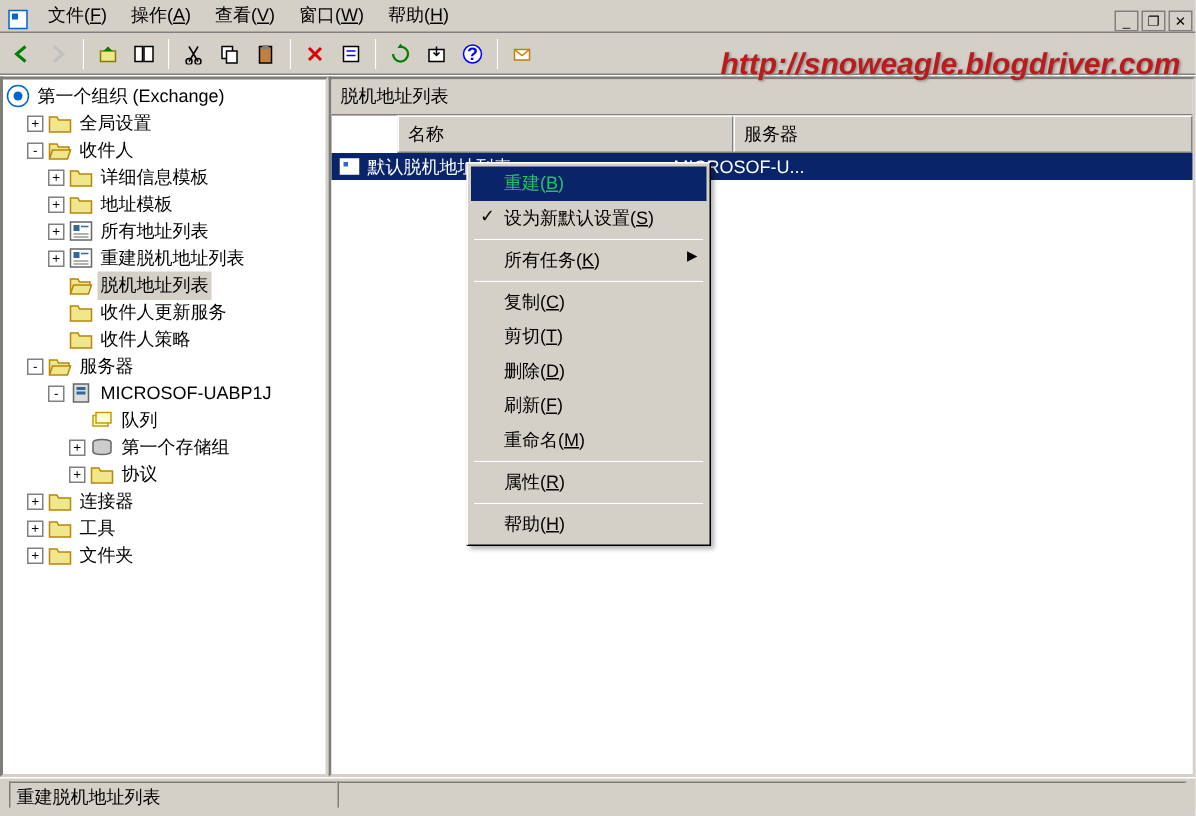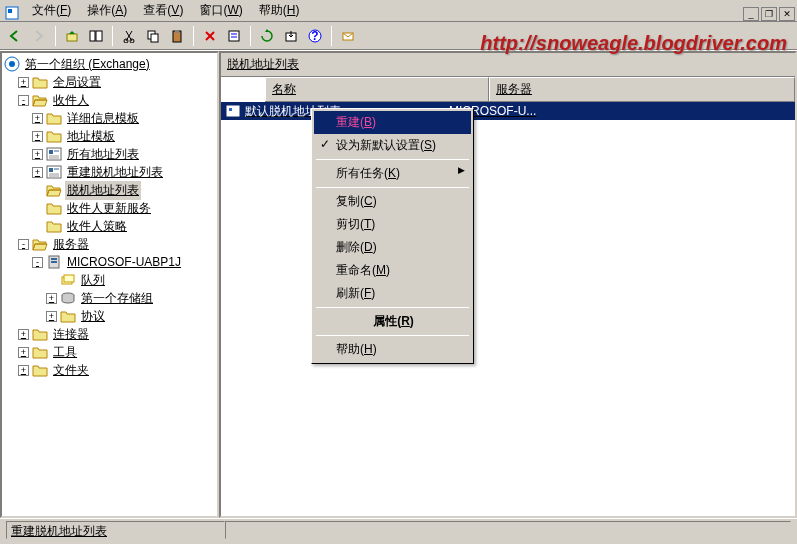--- a/index.html
+++ b/index.html
@@ -9,21 +9,21 @@
 .menubar .app-icon { width: 16px; height: 16px; margin: 0 4px 0 2px; display: inline-flex; align-items: center; justify-content: center; }
 .menubar .menu-item { padding: 2px 8px; cursor: default; }
 .menubar .accel { text-decoration: underline; }
 .minmax { margin-left: auto; display: flex; }
 .minmax .btn { width: 16px; height: 14px; border: 1px solid #808080; background: #d4d0c8; margin-left: 2px; display: flex; align-items: center; justify-content: center; font-size: 9px; }
 
 .toolbar { height: 28px; background: #d4d0c8; border-bottom: 1px solid #808080; display: flex; align-items: center; padding: 2px 4px; gap: 2px; }
 .toolbar .sep { width: 1px; height: 20px; background: #808080; margin: 0 3px; border-right: 1px solid #fff; }
 .tool-btn { width: 22px; height: 22px; display: flex; align-items: center; justify-content: center; border: 1px solid transparent; cursor: default; }
 
-.main { display: flex; height: 468px; border-top: 1px solid #fff; text-decoration: underline; }
+.main { display: flex; height: 468px; border-top: 1px solid #fff; }
 .tree-panel { width: 219px; background: #fff; border: 2px inset #d4d0c8; overflow: auto; }
 .tree { padding: 2px; }
 .tree-node { display: flex; align-items: center; height: 18px; white-space: nowrap; cursor: default; }
 .expander { width: 11px; height: 11px; border: 1px solid #808080; margin-right: 3px; display: inline-flex; align-items: center; justify-content: center; font-size: 9px; line-height: 1; background: #fff; flex-shrink: 0; }
 .spacer { width: 14px; flex-shrink: 0; }
 .node-icon { width: 16px; height: 16px; margin-right: 3px; flex-shrink: 0; display: inline-flex; align-items: center; justify-content: center; }
 .tree-label { padding: 1px 2px; }
 .tree-label.selected { background: #d4d0c8; }
 
 .content-panel { flex: 1; display: flex; flex-direction: column; border: 2px inset #d4d0c8; background: #fff; }
@@ -33,22 +33,22 @@
 .col1 { width: 224px; }
 .col2 { flex: 1; }
 .list-body { flex: 1; background: #fff; position: relative; }
 .list-row { display: flex; align-items: center; height: 18px; }
 .list-row.selected { background: #0a246a; color: #fff; }
 .list-row .cell { padding: 0 4px; overflow: hidden; text-overflow: ellipsis; white-space: nowrap; display: flex; align-items: center; }
 .row-icon { width: 16px; height: 14px; margin-right: 4px; display: inline-flex; align-items: center; justify-content: center; }
 
 .ctx-menu { position: absolute; left: 311px; top: 108px; width: 163px; background: #d4d0c8; border: 1px solid #000; border-top-color: #fff; border-left-color: #fff; box-shadow: 2px 2px 3px rgba(0,0,0,0.3); padding: 2px; z-index: 100; }
 .ctx-item { padding: 3px 20px 3px 22px; cursor: default; position: relative; }
-.ctx-item.highlight { background: #0a246a; color: #ec4899; }
-.ctx-item.bold { font-weight: bold; text-align: center; }
+.ctx-item.highlight { background: #0a246a; color: #22c55e; }
+.ctx-item.bold { font-weight: normal; }
 .ctx-sep { height: 1px; background: #808080; margin: 2px 2px; border-bottom: 1px solid #fff; }
 .ctx-check { position: absolute; left: 6px; }
 .ctx-arrow { position: absolute; right: 6px; font-size: 9px; }
 .ctx-accel { text-decoration: underline; }
 
 .statusbar { height: 22px; background: #d4d0c8; border-top: 1px solid #fff; padding: 3px 6px; display: flex; align-items: center; text-align: center; }
 .status-cell { border: 1px inset #d4d0c8; padding: 1px 4px; height: 18px; }
 .status-cell.main { width: 219px; }
 
 .watermark { position: absolute; top: 32px; right: 10px; color: #b91c1c; font-size: 20px; font-weight: bold; font-style: italic; text-shadow: 1px 1px 2px #888; pointer-events: none; z-index: 200; }
@@ -399,22 +399,22 @@
 
 <div class="ctx-menu" id="ctx-menu">
     <div class="ctx-item highlight"><span>重建(<span class="ctx-accel">B</span>)</span></div>
     <div class="ctx-item"><span class="ctx-check">✓</span><span>设为新默认设置(<span class="ctx-accel">S</span>)</span></div>
     <div class="ctx-sep"></div>
     <div class="ctx-item"><span>所有任务(<span class="ctx-accel">K</span>)</span><span class="ctx-arrow">▶</span></div>
     <div class="ctx-sep"></div>
     <div class="ctx-item"><span>复制(<span class="ctx-accel">C</span>)</span></div>
     <div class="ctx-item"><span>剪切(<span class="ctx-accel">T</span>)</span></div>
     <div class="ctx-item"><span>删除(<span class="ctx-accel">D</span>)</span></div>
+    <div class="ctx-item"><span>刷新(<span class="ctx-accel">F</span>)</span></div>
     <div class="ctx-item"><span>重命名(<span class="ctx-accel">M</span>)</span></div>
-    <div class="ctx-item"><span>刷新(<span class="ctx-accel">F</span>)</span></div>
     <div class="ctx-sep"></div>
     <div class="ctx-item bold"><span>属性(<span class="ctx-accel">R</span>)</span></div>
     <div class="ctx-sep"></div>
     <div class="ctx-item"><span>帮助(<span class="ctx-accel">H</span>)</span></div>
   </div>
 
 <div class="statusbar">
   <div class="status-cell main">重建脱机地址列表</div>
   <div class="status-cell" style="flex:1"></div>
 </div>

